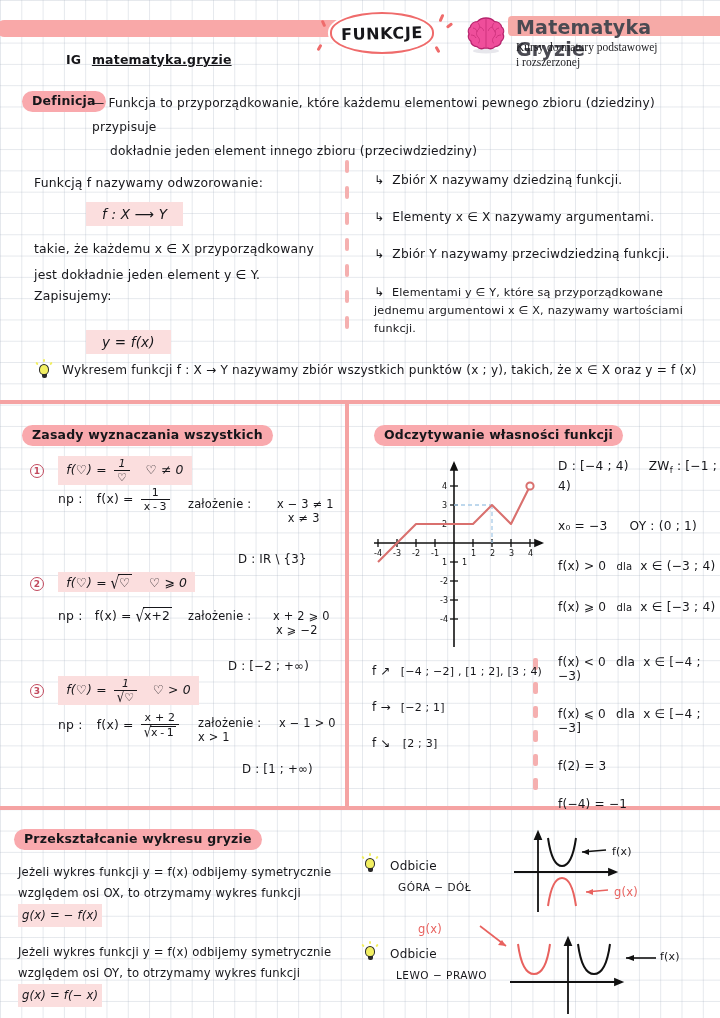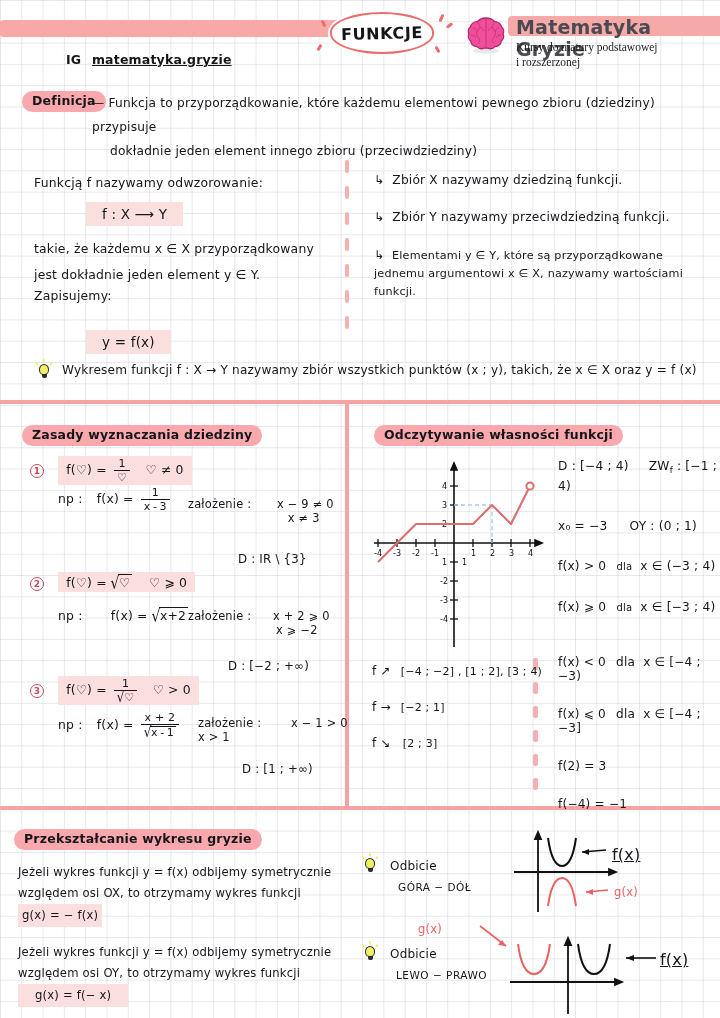--- a/index.html
+++ b/index.html
@@ -62,21 +62,21 @@
     position: absolute; left: 66px; top: 52px;
     font-size: 12.5px; color: #16161a; font-weight: 600;
   }
   .ig-handle .u { text-decoration: underline; }
 
   
   .pill {
     display: inline-block; background: #f9a9ad; border-radius: 11px;
     padding: 2.5px 10px 3.5px; font-size: 12.5px; font-weight: 700; color: #16161a;
   }
-  .hl { background: #fbdede; padding: 2px 8px; display: inline-block; }
+  .hl { background: #fbdede; padding: 2px 8px; display: inline-block; font-style: italic; }
 
   
   .def-pill { position: absolute; left: 22px; top: 90px; }
   .def-text { position: absolute; left: 92px; top: 91px; width: 610px;
               font-size: 12.2px; line-height: 24px; }
   .def-text .l2 { display: block; margin-left: 18px; }
 
   
   .dash-div { position: absolute; left: 345px; top: 160px; width: 4px; height: 196px; }
   .dash-div i { display:block; width: 4px; height: 13px; background: #f5b0b0; border-radius: 2px; margin-bottom: 13px; }
@@ -142,21 +142,21 @@
   .dot-div i { display:block; width: 5px; height: 12px; background: #f5b0b0; border-radius: 2px; margin-bottom: 12px; }
   .props2 { position: absolute; left: 558px; top: 655px; width: 165px; font-size: 12.1px; }
   .props2 .row { margin-bottom: 24px; }
 
   
   .prz-pill { position: absolute; left: 14px; top: 828px; }
   .trans { position: absolute; font-size: 11.6px; line-height: 21px; }
   .trans-lbl { position: absolute; font-size: 12px; line-height: 21px; }
   .trans-lbl .cap { font-size: 10.5px; letter-spacing: .5px; }
   .mini { position: absolute; }
-  .lbl-f { position: absolute; font-size: 16px; color: #16161a; text-decoration: underline; }
+  .lbl-f { position: absolute; font-size: 11px; color: #16161a; }
   .lbl-g { position: absolute; font-size: 11.5px; color: #e8625f; }
 </style>
 </head>
 <body>
 
 <div class="page">
 
   <div class="hdr-bar"></div>
   <div class="hdr-bar2"></div>
 
@@ -228,20 +228,24 @@
     </div>
   </div>
 
   <div class="rcol hw">
     <div class="item">
       <span class="arrowh">↳</span>
       <span>Zbiór X nazywamy dziedziną funkcji.</span>
     </div>
     <div class="item">
       <span class="arrowh">↳</span>
+      <span>Elementy  x ∈ X nazywamy  argumentami.</span>
+    </div>
+    <div class="item">
+      <span class="arrowh">↳</span>
       <span>Zbiór Y nazywamy przeciwdziedziną funkcji.</span>
     </div>
     <div class="item" style="font-size:11.2px;line-height:18px">
       <span class="arrowh">↳</span>
       <span>Elementami  y ∈ Y, które są przyporządkowane jednemu argumentowi x ∈ X, nazywamy wartościami funkcji.</span>
     </div>
   </div>
 
   <div class="note-line hw">
     <span class="bulb">
@@ -251,50 +255,50 @@
       <span class="glass"></span><span class="base"></span>
     </span>
     <span>Wykresem funkcji f : X → Y nazywamy  zbiór wszystkich  punktów (x ; y), takich, że  x ∈ X  oraz   y = f (x)</span>
   </div>
 
   <div class="hr-pink" style="top:400px"></div>
   <div class="hr-pink" style="top:806px"></div>
   <div class="v-pink" style="left:345px;top:400px;height:410px"></div>
 
   <div class="zas-pill">
-    <span class="pill hw">Zasady wyznaczania dziedziny</span>
+    <span class="pill hw">Zasady wyznaczania wszystkich</span>
   </div>
 
   <div class="rule hw" style="left:30px;top:456px">
     <span class="num">1</span>
     <span class="hl">f(<span class="heart">♡</span>) =
       <span class="frac"><span class="n">1</span><span class="d">♡</span></span>
       &nbsp;&nbsp;<span class="heart">♡</span> ≠ 0</span>
   </div>
   <div class="rule hw" style="left:58px;top:487px">
     <span>np :</span>
     <span style="margin-left:10px">f(x) =
       <span class="frac"><span class="n">1</span><span class="d">x - 3</span></span></span>
   </div>
   <div class="rule hw" style="left:188px;top:497px;font-size:11.4px">
     <span>założenie :</span>
-    <span style="margin-left:22px">x − 9 ≠ 0</span>
+    <span style="margin-left:22px">x − 3 ≠ 1</span>
     <div style="text-align:right;padding-right:14px">x ≠ 3</div>
   </div>
   <div class="rule hw" style="left:238px;top:552px;font-size:11.8px">D :  IR \ {3}</div>
 
   <div class="rule hw" style="left:30px;top:572px">
     <span class="num">2</span>
     <span class="hl">f(<span class="heart">♡</span>) =
       <span class="sqsign">√</span><span class="sqrt">♡</span>
       &nbsp;&nbsp;&nbsp;<span class="heart">♡</span> ⩾ 0</span>
   </div>
   <div class="rule hw" style="left:58px;top:607px">
     <span>np :</span>
-    <span style="margin-left:24px">f(x) =
+    <span style="margin-left:8px">f(x) =
       <span class="sqsign">√</span><span class="sqrt">x+2</span></span>
   </div>
   <div class="rule hw" style="left:188px;top:609px;font-size:11.4px">
     <span>założenie :</span>
     <span style="margin-left:18px">x + 2 ⩾ 0</span>
     <div style="text-align:right;padding-right:12px">x ⩾ −2</div>
   </div>
   <div class="rule hw" style="left:228px;top:659px;font-size:11.8px">D : [−2 ; +∞)</div>
 
   <div class="rule hw" style="left:30px;top:676px">
@@ -303,21 +307,21 @@
       <span class="frac"><span class="n">1</span><span class="d"><span class="sqsign">√</span>♡</span></span>
       &nbsp;&nbsp;<span class="heart">♡</span> &gt; 0</span>
   </div>
   <div class="rule hw" style="left:58px;top:712px">
     <span>np :</span>
     <span style="margin-left:10px">f(x) =
       <span class="frac"><span class="n">x + 2</span><span class="d"><span class="sqsign">√</span><span class="sqrt">x - 1</span></span></span></span>
   </div>
   <div class="rule hw" style="left:198px;top:716px;font-size:11.4px">
     <span>założenie :</span>
-    <span style="margin-left:26px">x − 1 &gt; 0</span>
+    <span style="margin-left:14px">x − 1 &gt; 0</span>
     <div style="padding-right:14px">x &gt; 1</div>
   </div>
   <div class="rule hw" style="left:242px;top:762px;font-size:11.8px">D : [1 ; +∞)</div>
 
   <div class="odc-pill">
     <span class="pill hw">Odczytywanie własności funkcji</span>
   </div>
 
   <div class="graph-wrap">
     <svg viewBox="0 0 190 200" width="190" height="200">
@@ -471,21 +475,21 @@
       <line x1="100" y1="62" x2="78" y2="64" stroke="#e8625f" stroke-width="1.6"></line>
       <polygon points="78,64 85,61 85,67" fill="#e8625f"></polygon>
     </svg>
   </div>
   <div class="lbl-f hw" style="left:612px;top:845px">f(x)</div>
   <div class="lbl-g hw" style="left:614px;top:885px">g(x)</div>
 
   <div class="trans hw" style="left:18px;top:942px;width:330px">
     <div>Jeżeli wykres funkcji   y = f(x) odbijemy symetrycznie</div>
     <div>
-      <span>względem osi OY, to otrzymamy wykres funkcji </span><span class="hl" style="padding:1px 17px">g(x) = f(− x)</span>
+      <span>względem osi OY, to otrzymamy wykres funkcji </span><span class="hl" style="padding:1px 4px">g(x) = f(− x)</span>
     </div>
   </div>
   <div class="trans-lbl hw" style="left:368px;top:944px">
     <span class="bulb" style="position:absolute;left:-6px;top:-2px">
       <i class="ray" style="left:0;top:2px;transform:rotate(-35deg)"></i>
       <i class="ray" style="left:7px;top:-1px"></i>
       <i class="ray" style="left:14px;top:2px;transform:rotate(35deg)"></i>
       <span class="glass"></span>
         <span class="base"></span>
     </span>

